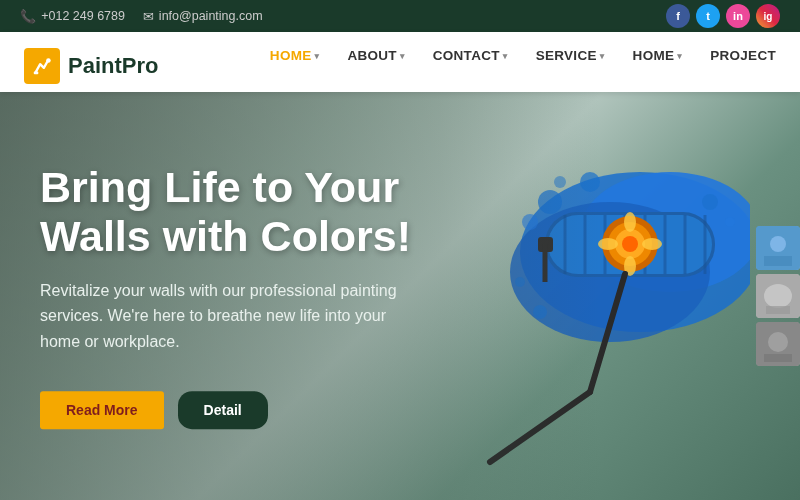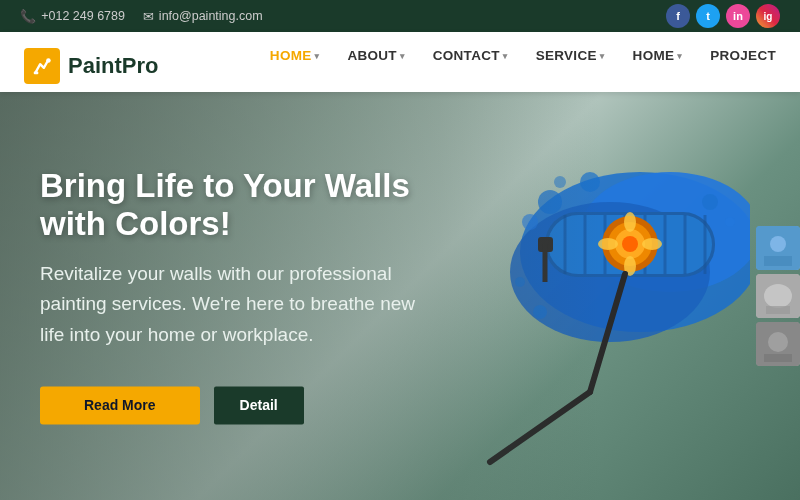--- a/index.html
+++ b/index.html
@@ -86,53 +86,53 @@
     }
 
     .hero-content {
       position: absolute;
       top: 50%;
       left: 40px;
       transform: translateY(-50%);
       max-width: 440px;
     }
     .hero-title {
-      font-size: 33px;
+      font-size: 43px;
       font-weight: 900;
       color: #fff;
       line-height: 1.15;
       margin-bottom: 16px;
       text-shadow: 1px 2px 6px rgba(0,0,0,0.3);
     }
     .hero-subtitle {
-      font-size: 19px;
+      font-size: 16px;
       color: #e8f0ec;
       line-height: 1.6;
       margin-bottom: 36px;
       max-width: 380px;
     }
     .hero-buttons { display: flex; gap: 14px; }
     .btn-primary {
       background: #f5a800;
-      color: #0f172a;
+      color: #7f1d1d;
       border: none;
-      padding: 11px 44px;
+      padding: 11px 26px;
       font-size: 14px;
       font-weight: 600;
       border-radius: 3px;
       cursor: pointer;
     }
     .btn-secondary {
       background: #1a3a2a;
       color: #fff;
       border: none;
       padding: 11px 26px;
       font-size: 14px;
       font-weight: 600;
-      border-radius: 2px;
+      border-radius: 14px;
       cursor: pointer;
     }
 
     
     .side-thumbs {
       position: absolute;
       right: 0;
       top: 50%;
       transform: translateY(-50%);
       display: flex;

